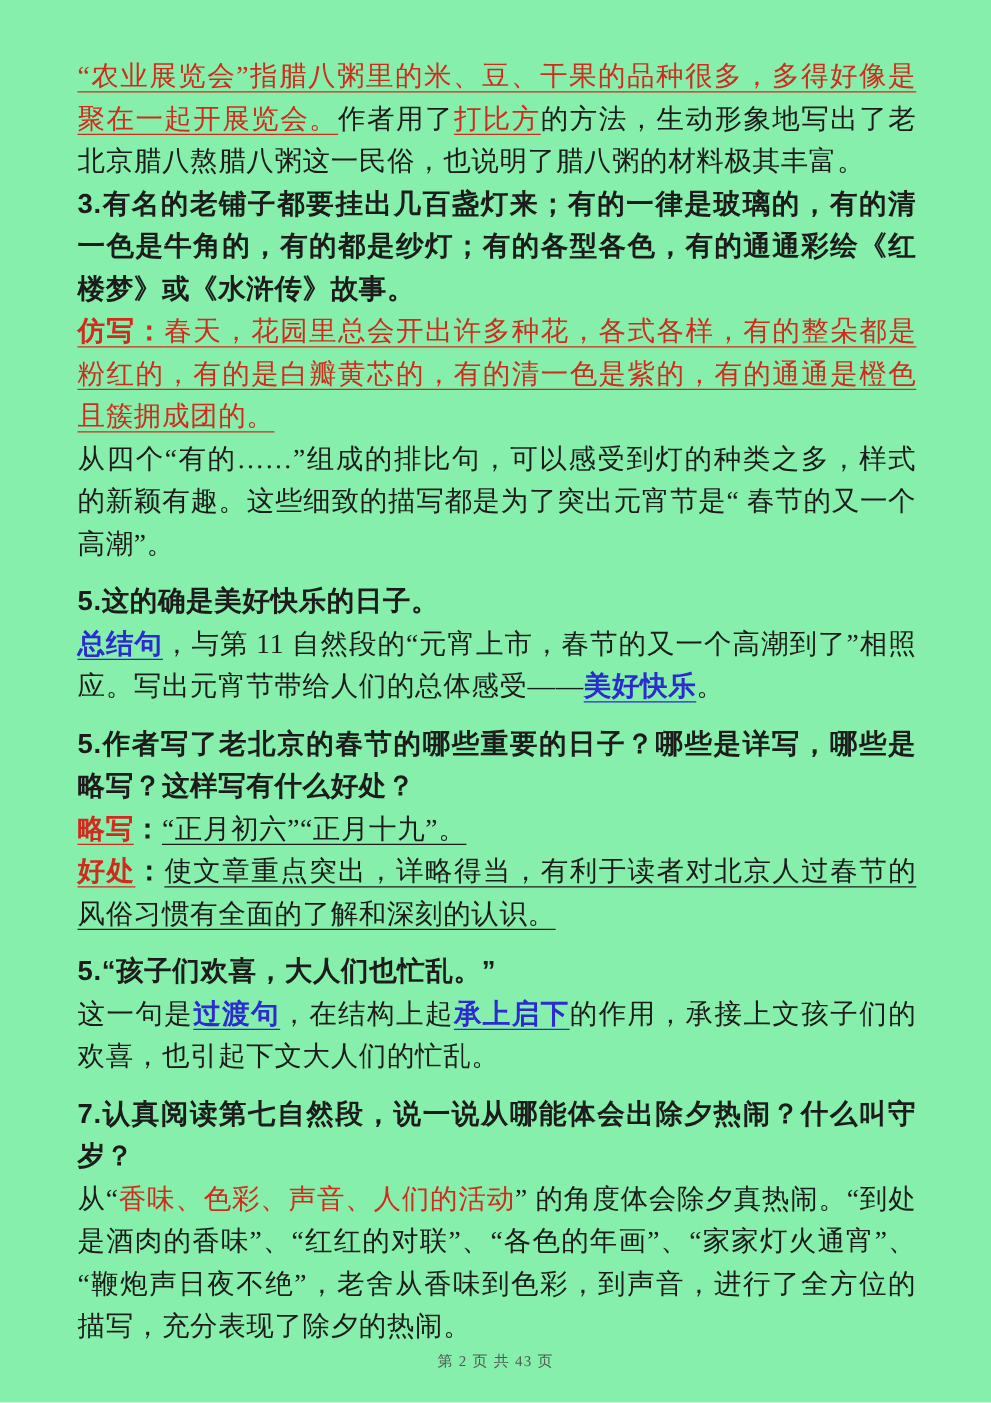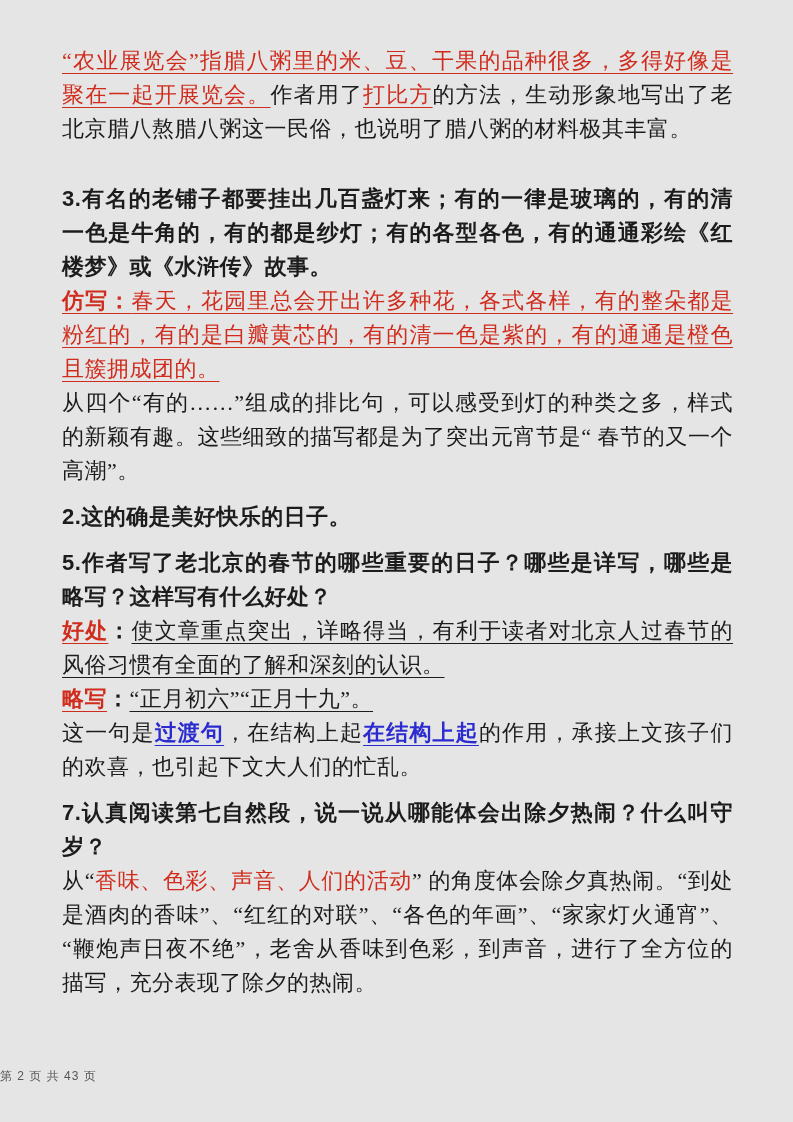--- a/index.html
+++ b/index.html
@@ -8,38 +8,37 @@
     --text-color: #1c1c1c;
     --footer-color: #555555;
   }
   * { box-sizing: border-box; }
   html, body { margin: 0; padding: 0; background: #ffffff; }
   .page {
     position: relative;
     width: 793px;
     height: 1122px;
     margin: 0 auto;
-    background: #e5e5e5;
+    background: #86efac;
     padding: 44px 60px 0 62px;
     overflow: hidden;
     font-family: "Liberation Serif", "DejaVu Serif", serif;
   }
   .doc-body { width: 100%; }
   .para {
     margin: 0;
     font-size: 22px;
     line-height: 34px;
     color: var(--text-color);
     text-align: justify;
     letter-spacing: 0.5px;
   }
   .para.heading {
     font-family: "Liberation Sans", "DejaVu Sans", sans-serif;
     font-weight: 700;
-    margin-top: 36px;
   }
   .para.h-gap { margin-top: 12px; }
 
   .seg-plain { color: var(--text-color); }
   .seg-bold {
     color: var(--text-color);
     font-weight: 700;
     font-family: "Liberation Sans", "DejaVu Sans", sans-serif;
   }
   .seg-black-u {
@@ -69,38 +68,41 @@
     font-weight: 700;
     text-decoration: underline;
     text-decoration-color: var(--accent-blue);
     text-decoration-thickness: 1px;
     text-underline-offset: 5px;
   }
   .footer {
     position: absolute;
     left: 0;
     right: 0;
-    bottom: 37px;
+    bottom: 24px;
+    text-align: center;
     font-size: 12px;
     color: var(--footer-color);
     letter-spacing: 1px;
-    font-family: Liberation Sans, sans-serif;
+    font-family: Liberation Serif, serif;
   }
 </style>
 </head>
 <body>
 
 <div class="page">
   <div class="doc-body">
       <p class="para"><span class="seg-red-u">“农业展览会”指腊八粥里的米、豆、干果的品种很多，多得好像是聚在一起开展览会。</span><span class="seg-plain">作者用了</span><span class="seg-red-u">打比方</span><span class="seg-plain">的方法，生动形象地写出了老北京腊八熬腊八粥这一民俗，也说明了腊八粥的材料极其丰富。</span></p>
       <p class="para heading"><span class="seg-bold">3.有名的老铺子都要挂出几百盏灯来；有的一律是玻璃的，有的清一色是牛角的，有的都是纱灯；有的各型各色，有的通通彩绘《红楼梦》或《水浒传》故事。</span></p>
       <p class="para"><span class="seg-red-bold-u">仿写：</span><span class="seg-red-u">春天，花园里总会开出许多种花，各式各样，有的整朵都是粉红的，有的是白瓣黄芯的，有的清一色是紫的，有的通通是橙色且簇拥成团的。</span></p>
       <p class="para"><span class="seg-plain">从四个“有的……”组成的排比句，可以感受到灯的种类之多，样式的新颖有趣。这些细致的描写都是为了突出元宵节是“ 春节的又一个高潮”。</span></p>
-      <p class="para heading h-gap"><span class="seg-bold">2.这的确是美好快乐的日子。</span></p>
+      <p class="para heading h-gap"><span class="seg-bold">5.这的确是美好快乐的日子。</span></p>
+      <p class="para"><span class="seg-blue-bold-u">总结句</span><span class="seg-plain">，与第 11 自然段的“元宵上市，春节的又一个高潮到了”相照应。写出元宵节带给人们的总体感受——</span><span class="seg-blue-bold-u">美好快乐</span><span class="seg-plain">。</span></p>
       <p class="para heading h-gap"><span class="seg-bold">5.作者写了老北京的春节的哪些重要的日子？哪些是详写，哪些是略写？这样写有什么好处？</span></p>
+      <p class="para"><span class="seg-red-bold-u">略写</span><span class="seg-bold">：</span><span class="seg-black-u">“正月初六”“正月十九”。</span></p>
       <p class="para"><span class="seg-red-bold-u">好处</span><span class="seg-bold">：</span><span class="seg-black-u">使文章重点突出，详略得当，有利于读者对北京人过春节的风俗习惯有全面的了解和深刻的认识。</span></p>
-      <p class="para"><span class="seg-red-bold-u">略写</span><span class="seg-bold">：</span><span class="seg-black-u">“正月初六”“正月十九”。</span></p>
-      <p class="para"><span class="seg-plain">这一句是</span><span class="seg-blue-bold-u">过渡句</span><span class="seg-plain">，在结构上起</span><span class="seg-blue-bold-u">在结构上起</span><span class="seg-plain">的作用，承接上文孩子们的欢喜，也引起下文大人们的忙乱。</span></p>
+      <p class="para heading h-gap"><span class="seg-bold">5.“孩子们欢喜，大人们也忙乱。”</span></p>
+      <p class="para"><span class="seg-plain">这一句是</span><span class="seg-blue-bold-u">过渡句</span><span class="seg-plain">，在结构上起</span><span class="seg-blue-bold-u">承上启下</span><span class="seg-plain">的作用，承接上文孩子们的欢喜，也引起下文大人们的忙乱。</span></p>
       <p class="para heading h-gap"><span class="seg-bold">7.认真阅读第七自然段，说一说从哪能体会出除夕热闹？什么叫守岁？</span></p>
       <p class="para"><span class="seg-plain">从“</span><span class="seg-red-bold">香味、色彩、声音、人们的活动</span><span class="seg-plain">” 的角度体会除夕真热闹。“到处是酒肉的香味”、“红红的对联”、“各色的年画”、“家家灯火通宵”、“鞭炮声日夜不绝”，老舍从香味到色彩，到声音，进行了全方位的描写，充分表现了除夕的热闹。</span></p>
     </div>
   <div class="footer">第 2 页 共 43 页</div>
 </div>
 
 </body></html>

